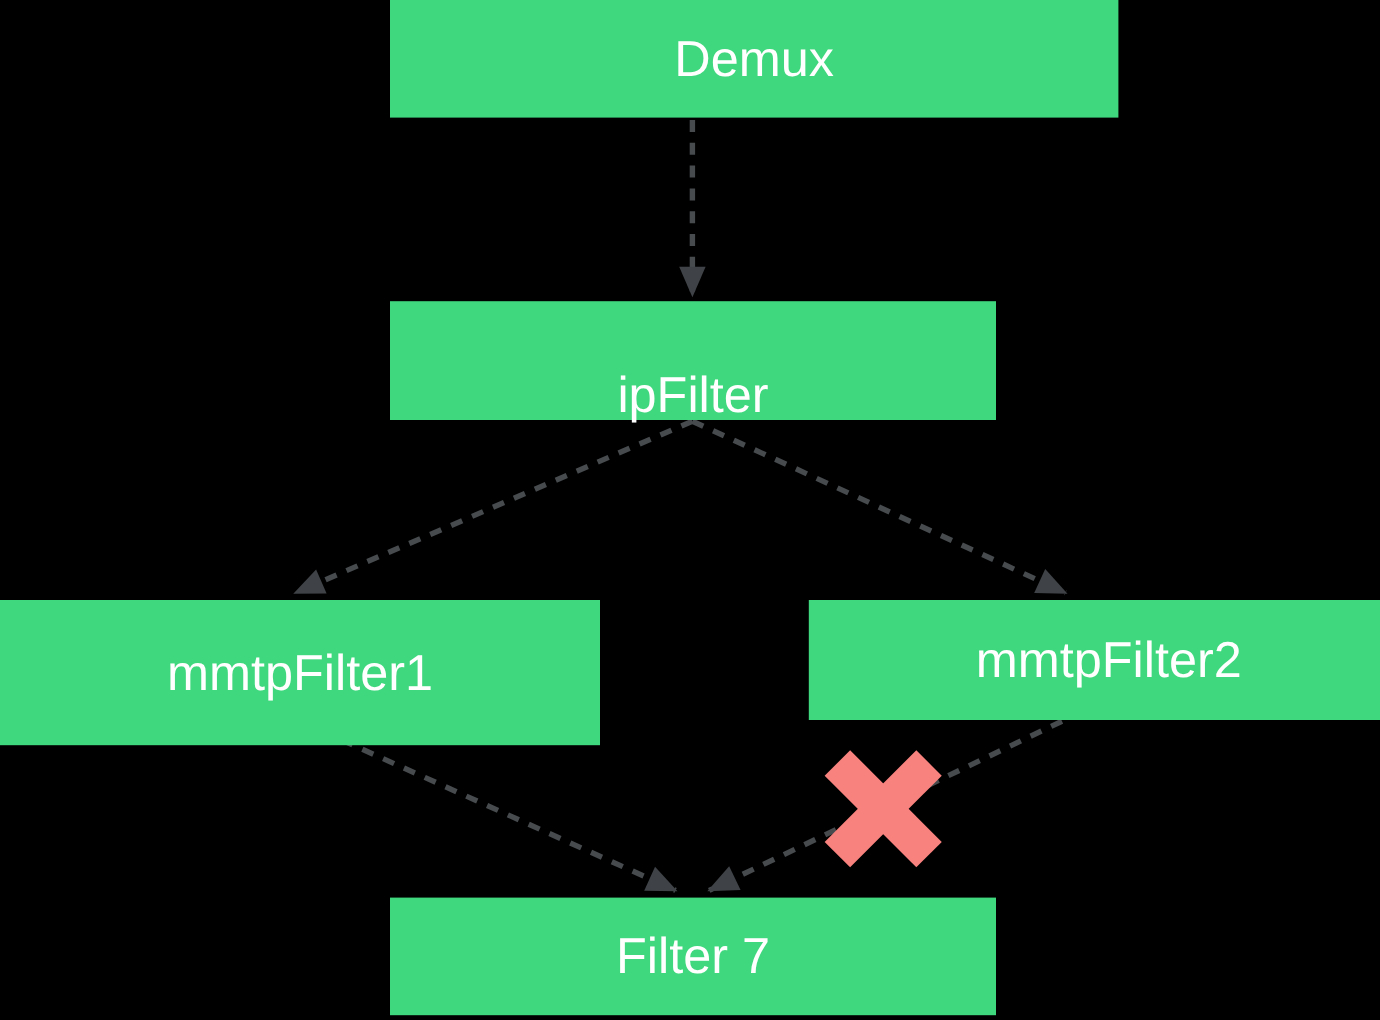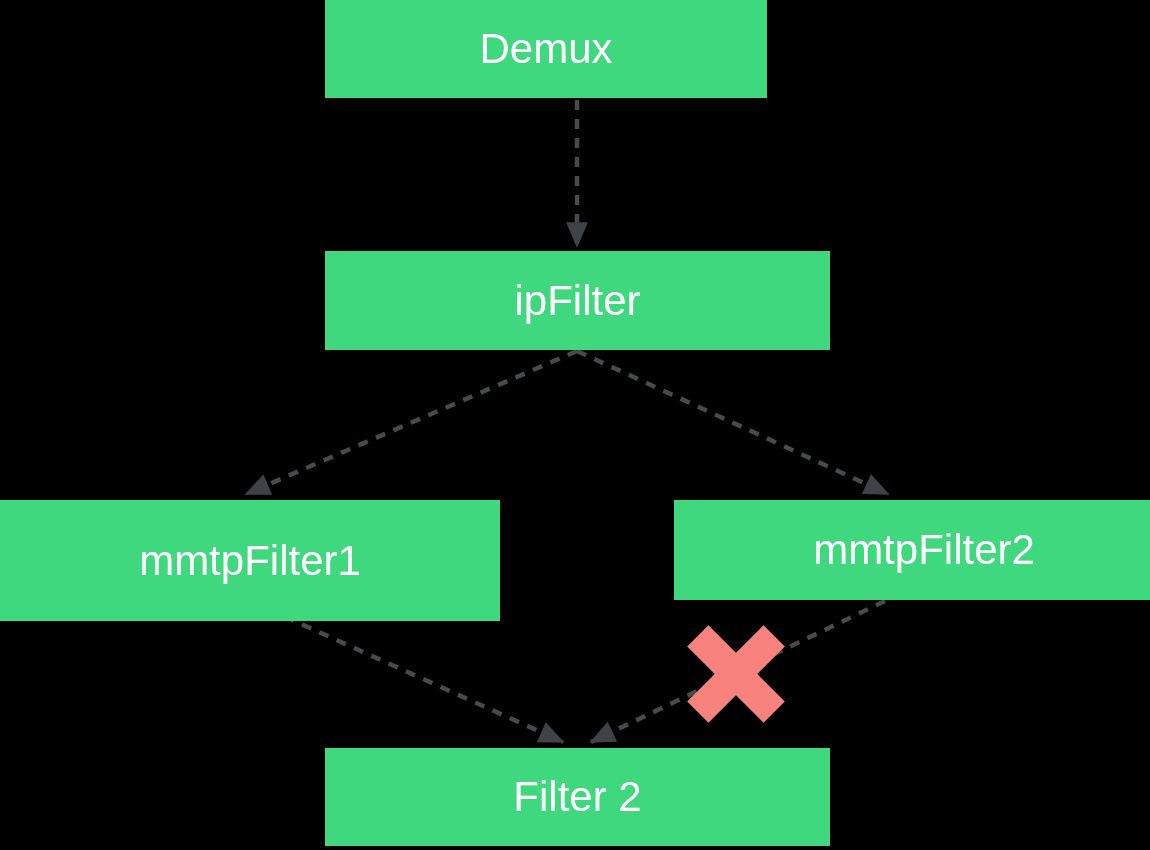--- a/index.html
+++ b/index.html
@@ -28,22 +28,22 @@
     background: #40d87e;
     color: #ffffff;
     font-size: 42px;
     font-weight: 400;
     display: flex;
     align-items: center;
     justify-content: center;
     text-align: center;
     line-height: 1;
   }
-  .node-demux       { left: 325px; top: 0px;   width: 442px; height: 98px; }
-  .node-ipfilter    { left: 325px; top: 251px; width: 505px; height: 99px; }
+  .node-demux       { left: 325px; top: 0px;   width: 607px; height: 98px; }
+  .node-ipfilter    { left: 325px; top: 251px; width: 505px; height: 99px; align-items: flex-end; }
   .node-mmtpfilter1 { left: 0px;   top: 500px; width: 500px; height: 121px; }
   .node-mmtpfilter2 { left: 650px; top: 500px; width: 500px; height: 100px; margin-left: 24px; }
   .node-filter4     { left: 325px; top: 748px; width: 505px; height: 98px; }
 </style>
 </head>
 <body>
 
 <div class="canvas">
 
   <svg class="edges-layer" width="1150" height="850" viewBox="0 0 1150 850" xmlns="http://www.w3.org/2000/svg">
@@ -79,16 +79,16 @@
 
   <div class="node node-mmtpfilter1">
     <span>mmtpFilter1</span>
   </div>
 
   <div class="node node-mmtpfilter2">
     <span>mmtpFilter2</span>
   </div>
 
   <div class="node node-filter4">
-    <span>Filter 2</span>
+    <span>Filter 7</span>
   </div>
 
 </div>
 
 </body></html>

